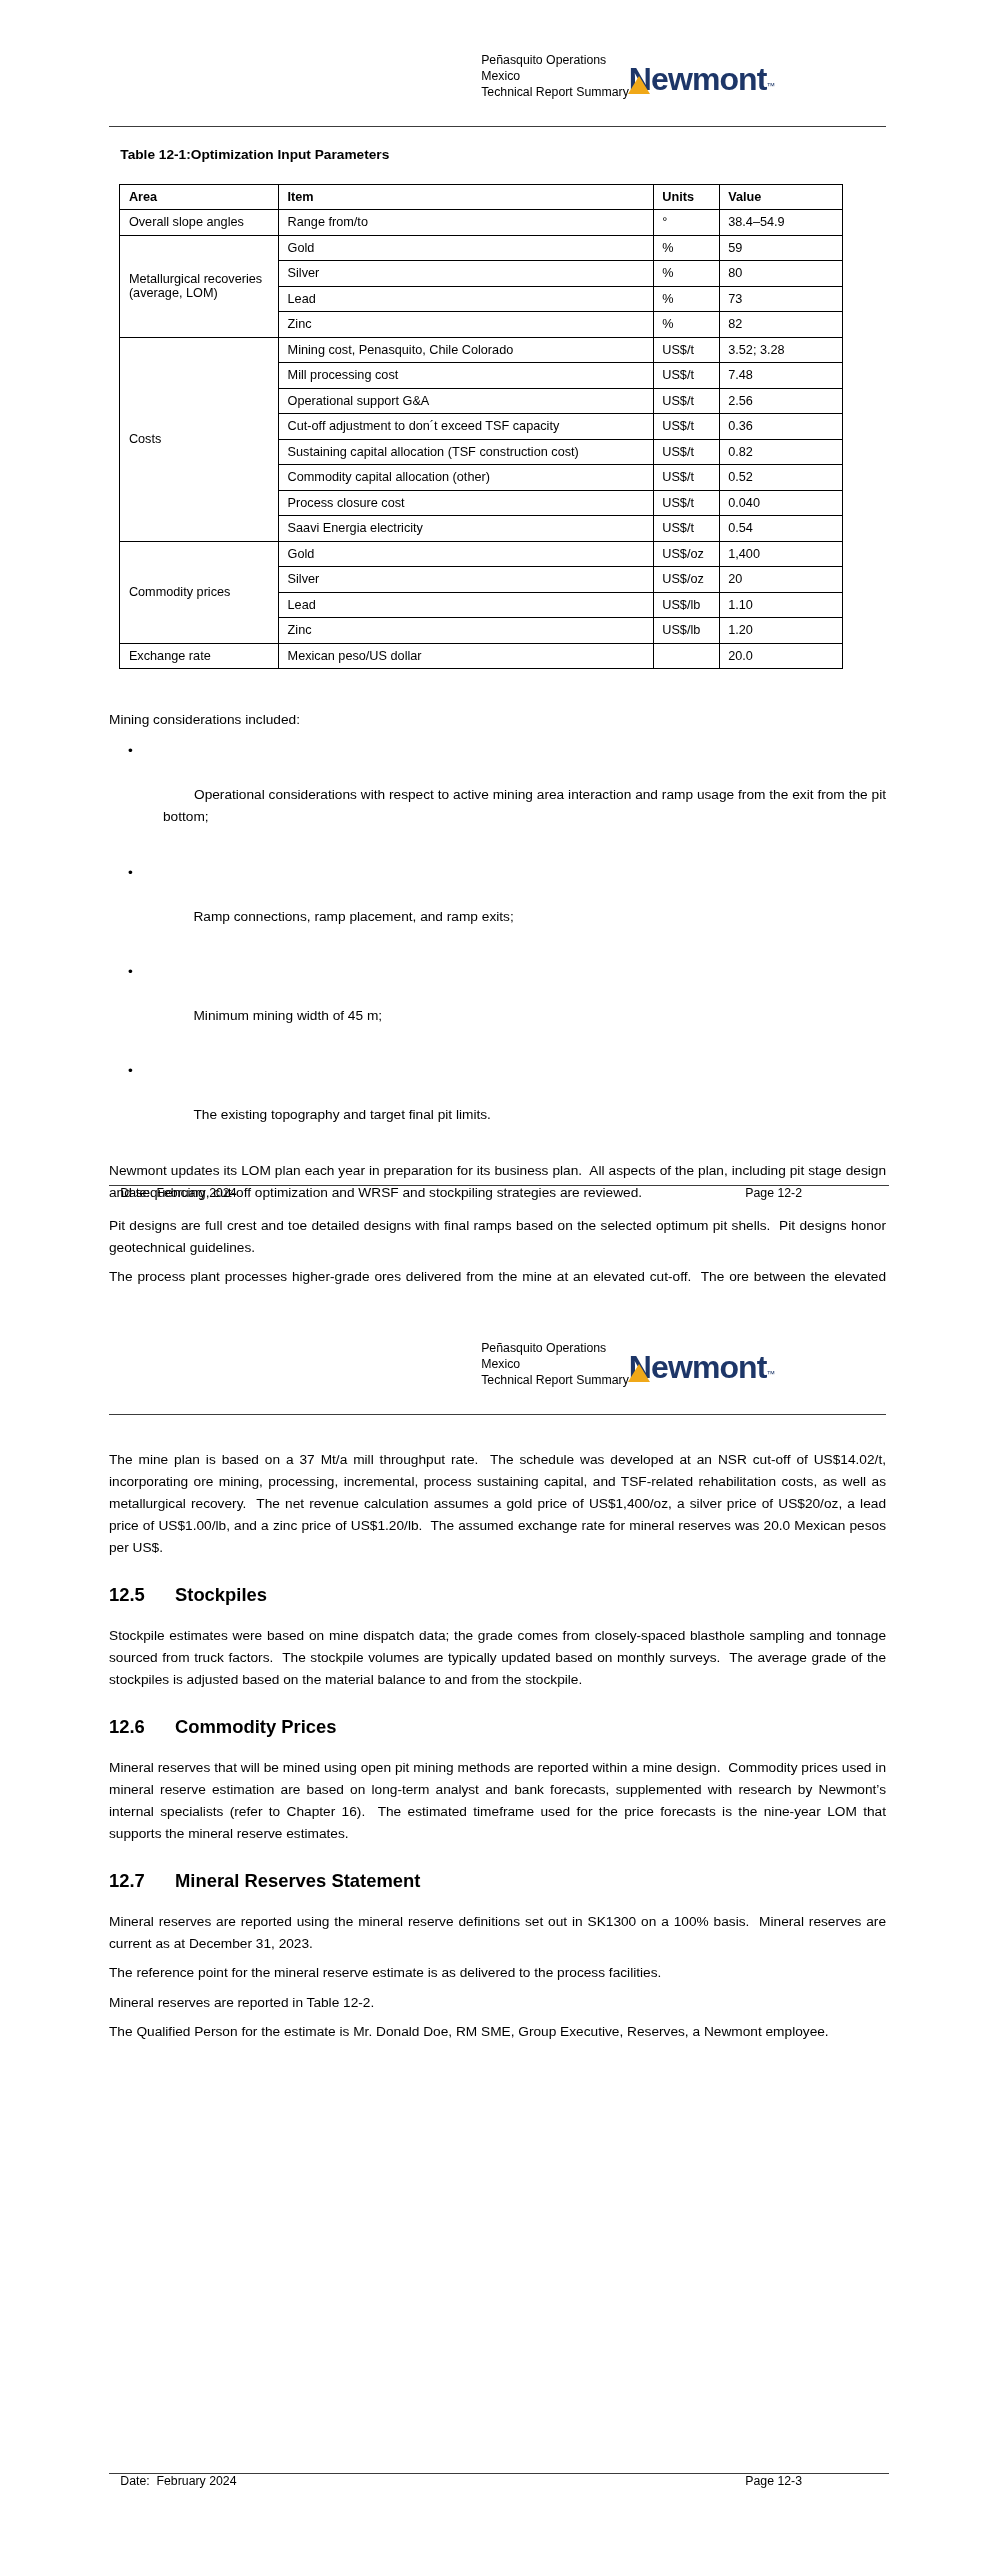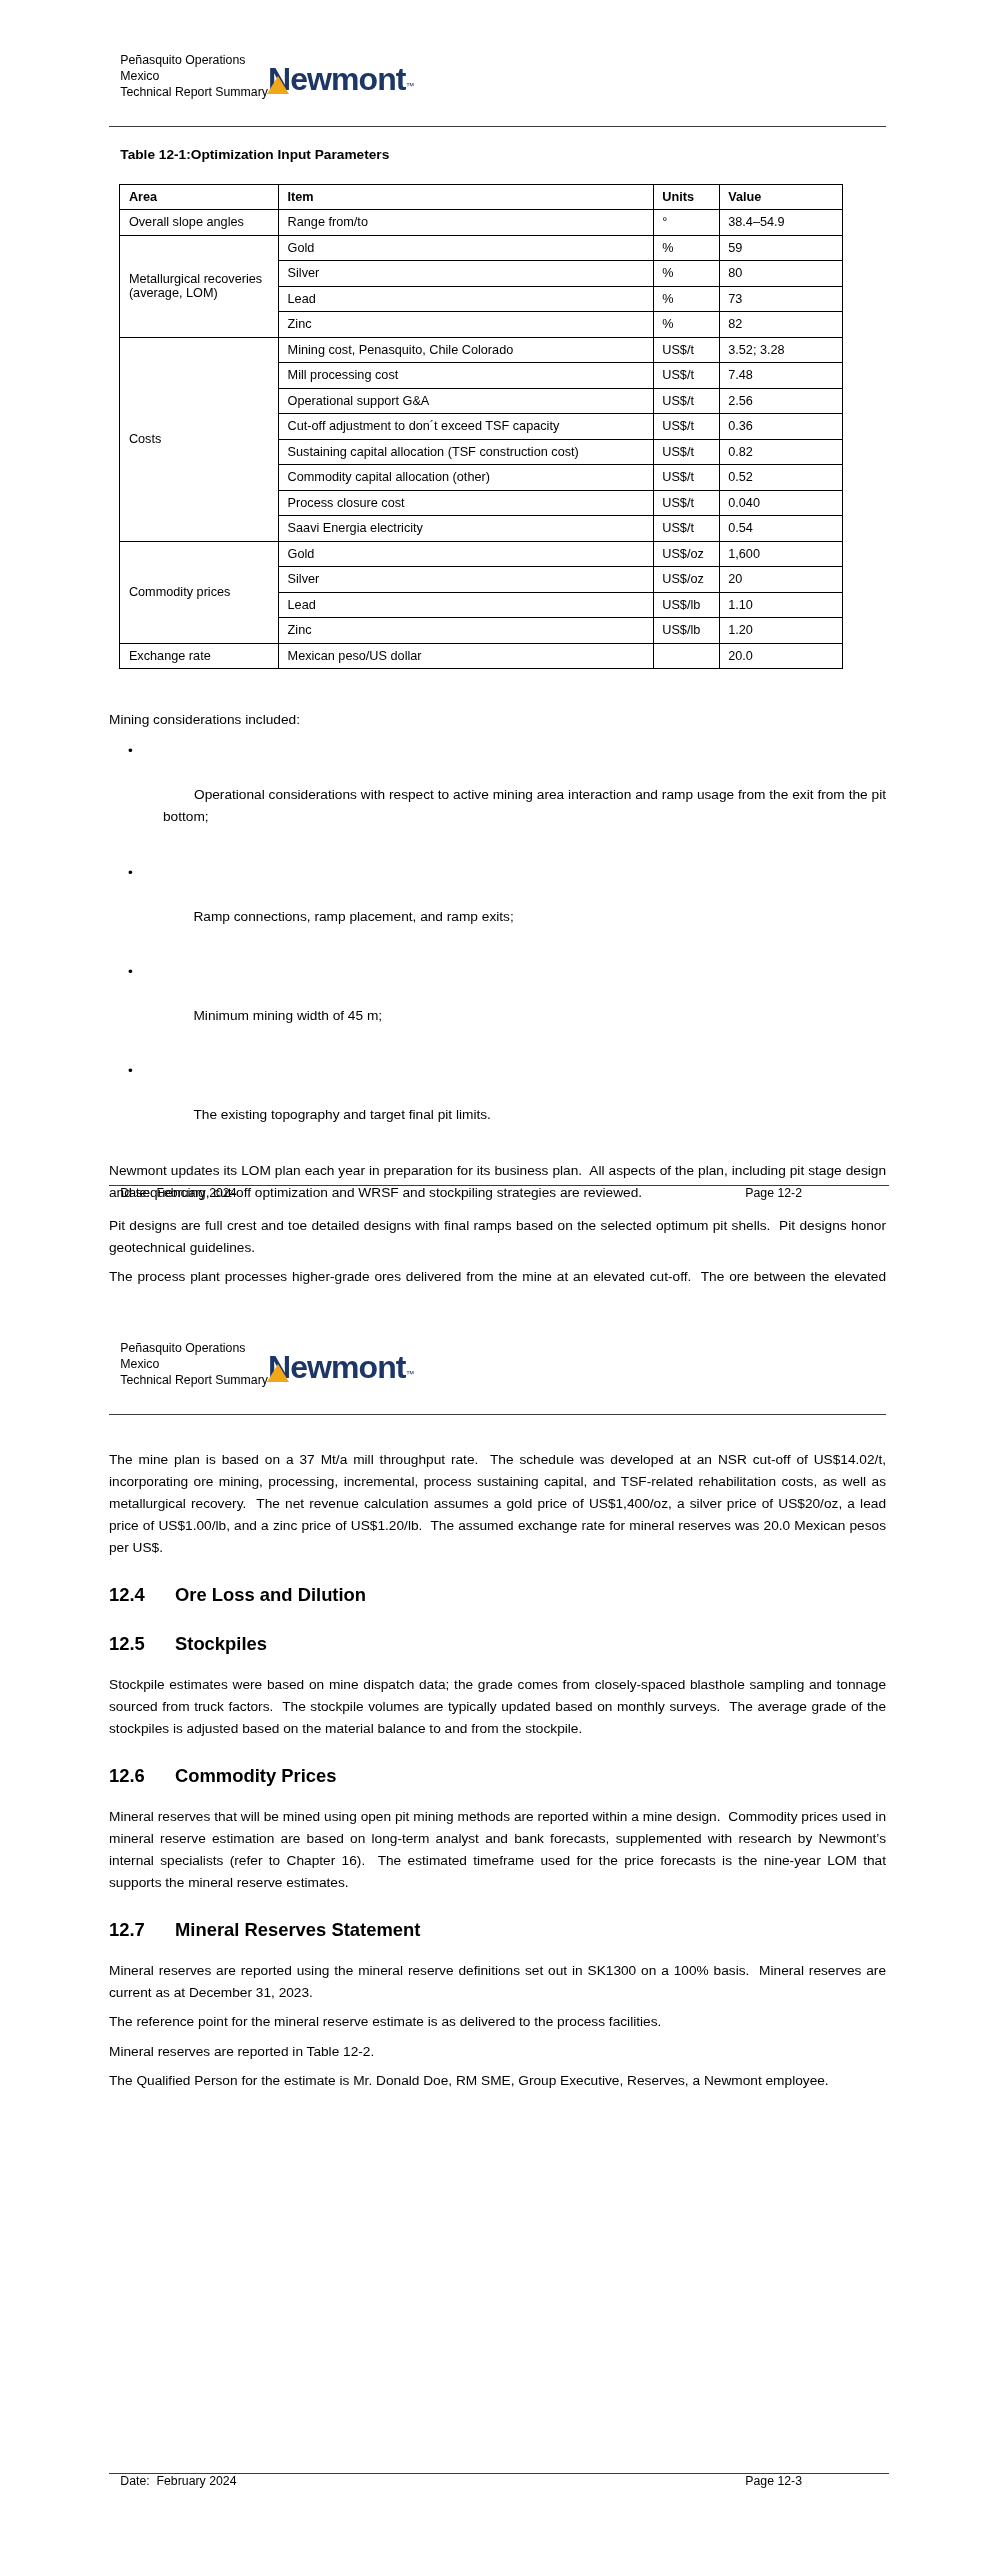--- a/index.html
+++ b/index.html
@@ -19,21 +19,21 @@
     position:relative;
     background:#fff;
     overflow:hidden;
   }
   .content{
     padding:52px 109px 0 109px;
   }
   
   .hdr{
     display:flex;
-    justify-content:flex-start;
+    justify-content:flex-end;
     align-items:flex-start;
   }
   .hdr-lines{
     font-size:12.3px;
     line-height:16px;
     padding-left:11.3px;
   }
   .logo{
     position:relative;
     margin-right:111px;
@@ -252,21 +252,21 @@
       </tr>
       <tr>
         <td>Saavi Energia electricity</td>
         <td>US$/t</td>
         <td>0.54</td>
       </tr>
       <tr class="group-start">
         <td class="area-cell" rowspan="4">Commodity prices</td>
         <td>Gold</td>
         <td>US$/oz</td>
-        <td>1,600</td>
+        <td>1,400</td>
       </tr>
       <tr>
         <td>Silver</td>
         <td>US$/oz</td>
         <td>20</td>
       </tr>
       <tr>
         <td>Lead</td>
         <td>US$/lb</td>
         <td>1.10</td>
@@ -328,23 +328,20 @@
       </div>
       <div class="logo">
         <span class="logo-tri"></span>
         <span class="logo-word">Newmont</span><span class="logo-tm">™</span>
       </div>
     </div>
     <hr class="hdr-rule">
 
     <div class="para p2-first">The mine plan is based on a 37 Mt/a mill throughput rate.  The schedule was developed at an NSR cut-off of US$14.02/t, incorporating ore mining, processing, incremental, process sustaining capital, and TSF-related rehabilitation costs, as well as metallurgical recovery.  The net revenue calculation assumes a gold price of US$1,400/oz, a silver price of US$20/oz, a lead price of US$1.00/lb, and a zinc price of US$1.20/lb.  The assumed exchange rate for mineral reserves was 20.0 Mexican pesos per US$.</div>
 
-    <div class="sec-h">
-      <span class="num">12.4</span><span>Ore Loss and Dilution</span>
-    </div>
 
     <div class="sec-h">
       <span class="num">12.5</span><span>Stockpiles</span>
     </div>
     <div class="para">Stockpile estimates were based on mine dispatch data; the grade comes from closely-spaced blasthole sampling and tonnage sourced from truck factors.  The stockpile volumes are typically updated based on monthly surveys.  The average grade of the stockpiles is adjusted based on the material balance to and from the stockpile.</div>
 
     <div class="sec-h">
       <span class="num">12.6</span><span>Commodity Prices</span>
     </div>
     <div class="para">Mineral reserves that will be mined using open pit mining methods are reported within a mine design.  Commodity prices used in mineral reserve estimation are based on long-term analyst and bank forecasts, supplemented with research by Newmont’s internal specialists (refer to Chapter 16).  The estimated timeframe used for the price forecasts is the nine-year LOM that supports the mineral reserve estimates.</div>

